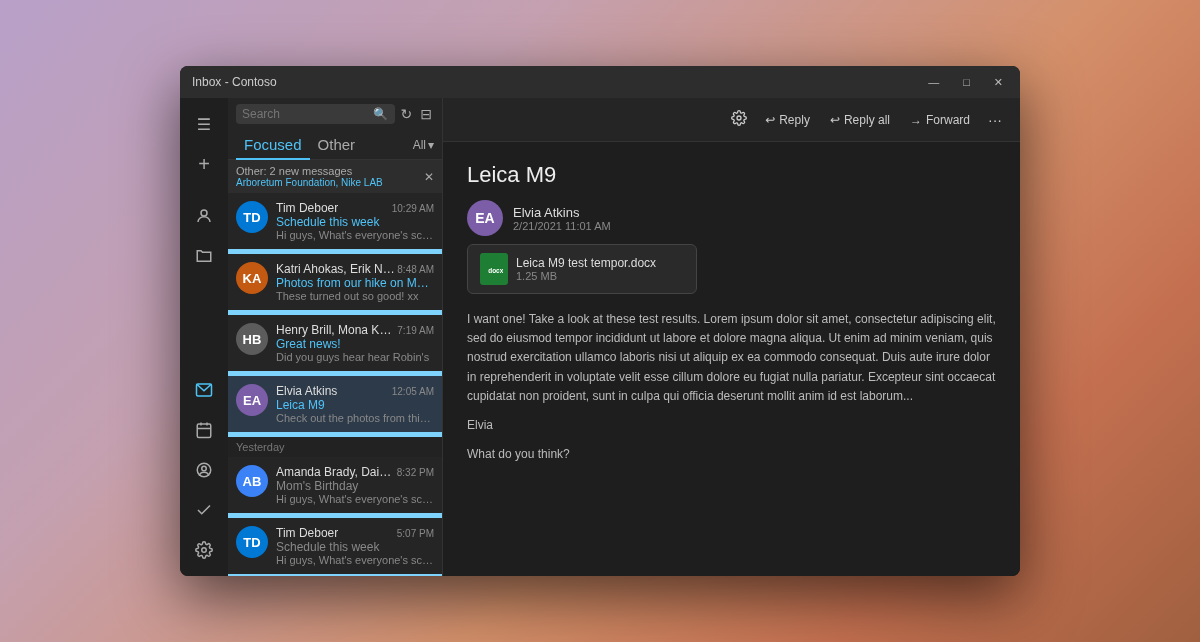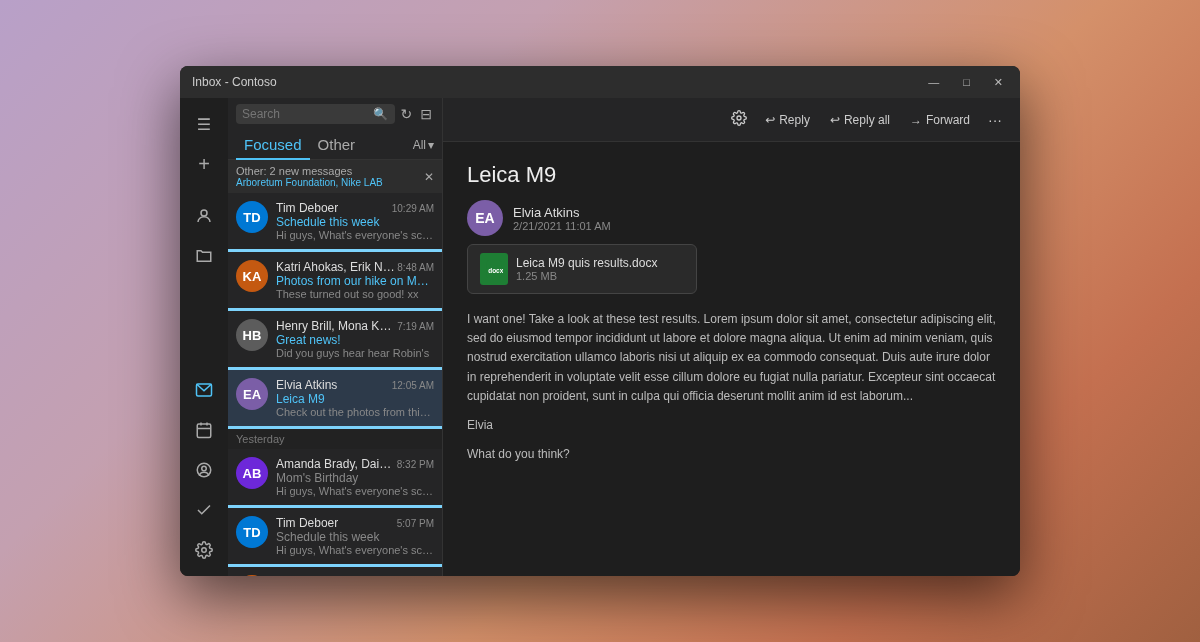--- a/index.html
+++ b/index.html
@@ -166,21 +166,21 @@
       flex: 1;
       overflow-y: auto;
     }
     .email-list::-webkit-scrollbar { width: 4px; }
     .email-list::-webkit-scrollbar-thumb { background: #555; border-radius: 2px; }
     .email-item {
       display: flex;
       padding: 8px 8px;
       gap: 8px;
       cursor: pointer;
-      border-bottom: 3px solid #7dd3fc;
+      border-bottom: 5px solid #7dd3fc;
       align-items: flex-start;
     }
     .email-item.active { background: #2d3a4a; }
     .avatar {
       width: 32px;
       height: 32px;
       border-radius: 50%;
       flex-shrink: 0;
       display: flex;
       align-items: center;
@@ -431,21 +431,21 @@
               <span class="email-time">12:05 AM</span>
             </div>
             <div class="email-subject">Leica M9</div>
             <div class="email-preview">Check out the photos from this w</div>
           </div>
         </div>
 
         <div class="date-divider">Yesterday</div>
 
         <div class="email-item">
-          <div class="avatar" style="background:#6d28d9;">AB</div>
+          <div class="avatar" style="background:#3b82f6;">AB</div>
           <div class="email-content">
             <div class="email-header-row">
               <span class="email-sender">Amanda Brady, Daisy Phillips</span>
               <span class="email-time">8:32 PM</span>
             </div>
             <div class="email-subject gray">Mom's Birthday</div>
             <div class="email-preview">Hi guys, What's everyone's sche</div>
           </div>
         </div>
 
@@ -510,21 +510,21 @@
 
 
         <div class="attachment-box">
           <div class="attachment-icon">
             <svg width="18" height="20" viewBox="0 0 24 28" fill="white">
                 <rect x="2" y="2" width="20" height="24" rx="2" fill="#1e7e34"></rect>
                 <text x="4" y="20" font-size="9" fill="white" font-weight="bold">docx</text>
               </svg>
           </div>
           <div class="attachment-info">
-            <div class="attachment-name">Leica M9 quis results.docx</div>
+            <div class="attachment-name">Leica M9 test tempor.docx</div>
             <div class="attachment-size">1.25 MB</div>
           </div>
         </div>
 
         <div class="email-body">
           <p>I want one! Take a look at these test results. Lorem ipsum dolor sit amet, consectetur adipiscing elit, sed do eiusmod tempor incididunt ut labore et dolore magna aliqua. Ut enim ad minim veniam, quis nostrud exercitation ullamco laboris nisi ut aliquip ex ea commodo consequat. Duis aute irure dolor in reprehenderit in voluptate velit esse cillum dolore eu fugiat nulla pariatur. Excepteur sint occaecat cupidatat non proident, sunt in culpa qui officia deserunt mollit anim id est laborum...</p>
           <p>Elvia</p>
           <p>What do you think?</p>
         </div>
       </div>

